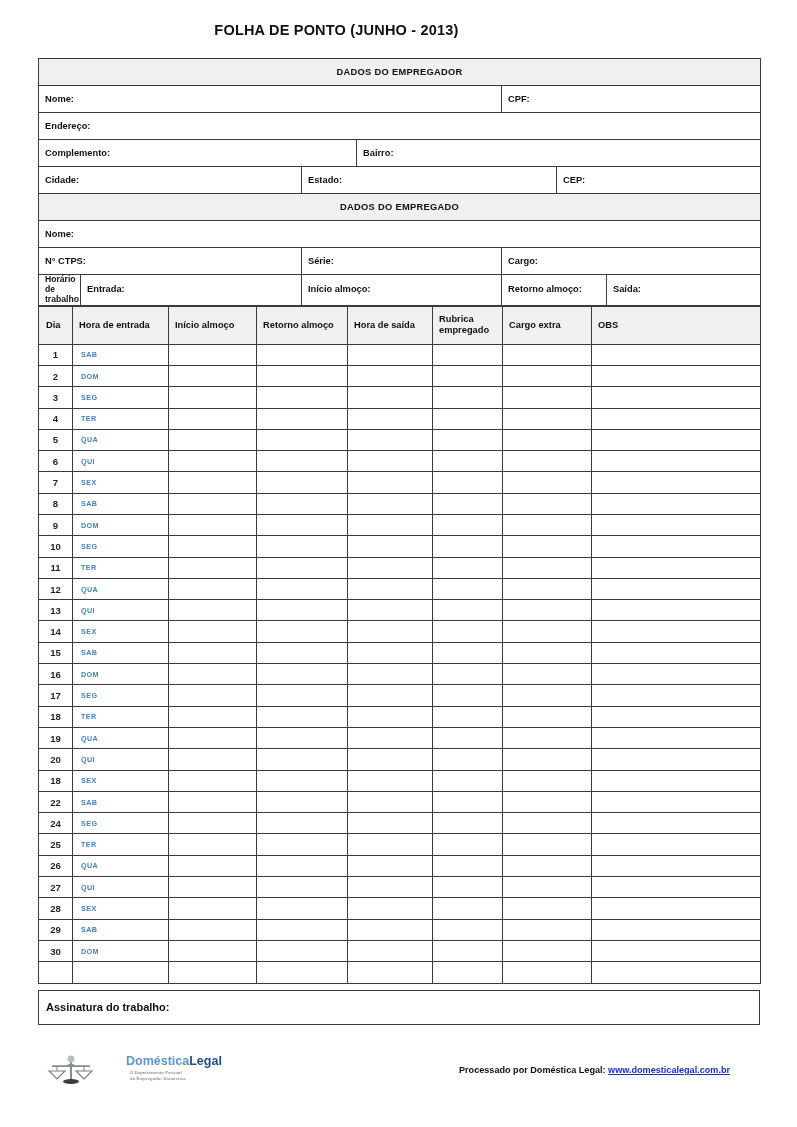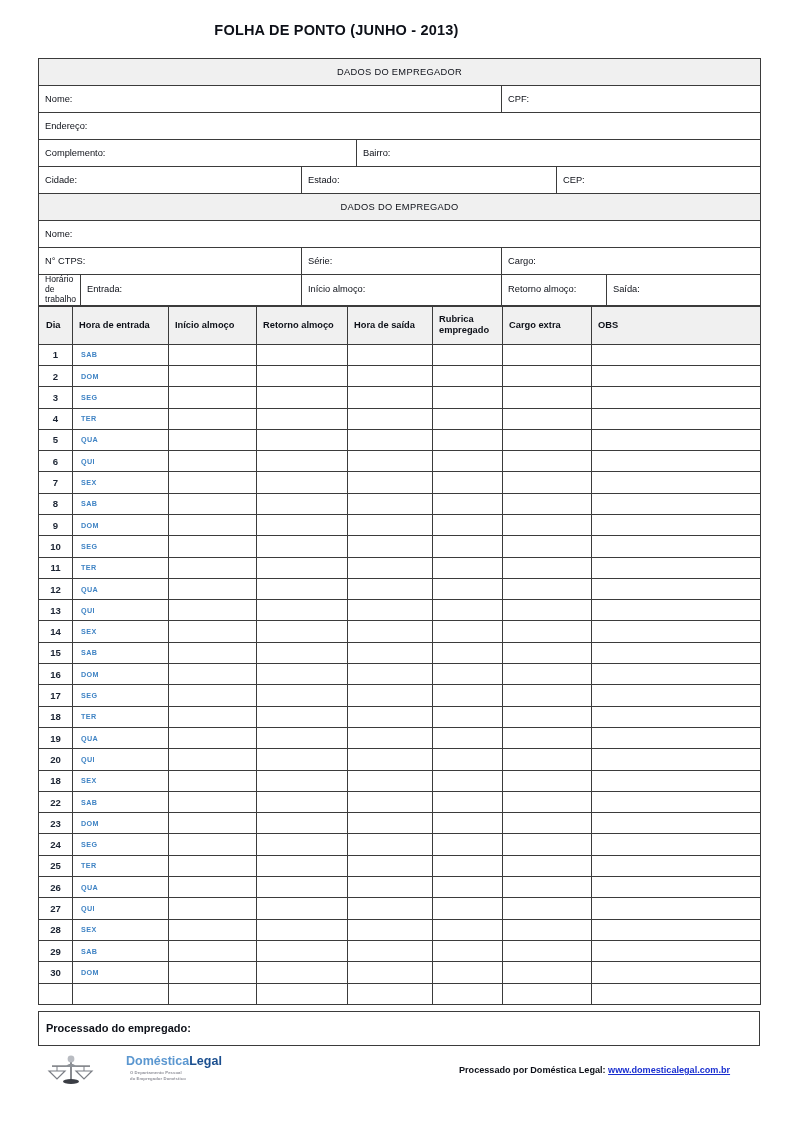--- a/index.html
+++ b/index.html
@@ -46,21 +46,21 @@
     border-collapse: collapse;
     table-layout: fixed;
     width: 722px;
     border: 1.6px solid #3b3b3b;
   }
   table.grid td {
     border: 1.1px solid #3b3b3b;
     padding: 0;
     vertical-align: middle;
     font-size: 9.3px;
-    font-weight: normal;
+    font-weight: bold;
     color: #0d1018;
     height: 27px;
     box-sizing: border-box;
   }
   table.grid td .lbl {
     display: block;
     padding-left: 6px;
     line-height: 1.15;
   }
 
@@ -611,32 +611,20 @@
               <span>SAB</span>
             </td>
             <td></td>
             <td></td>
             <td></td>
             <td></td>
             <td></td>
             <td></td>
           </tr>
           <tr>
-            <td class="daynum">23</td>
-            <td class="dayname">
-              <span>DOM</span>
-            </td>
-            <td></td>
-            <td></td>
-            <td></td>
-            <td></td>
-            <td></td>
-            <td></td>
-          </tr>
-          <tr>
             <td class="daynum">24</td>
             <td class="dayname">
               <span>SEG</span>
             </td>
             <td></td>
             <td></td>
             <td></td>
             <td></td>
             <td></td>
             <td></td>
@@ -723,21 +711,21 @@
             <td></td>
             <td></td>
           </tr>
         </tbody>
     </table>
 
     <table class="sig">
       <tbody>
           <tr>
         <td>
-          <span>Processado do empregado:</span>
+          <span>Assinatura do trabalho:</span>
         </td>
       </tr>
     </tbody>
       </table>
 
   </div>
 
   <div class="footer">
 
     <div class="logo-block">

